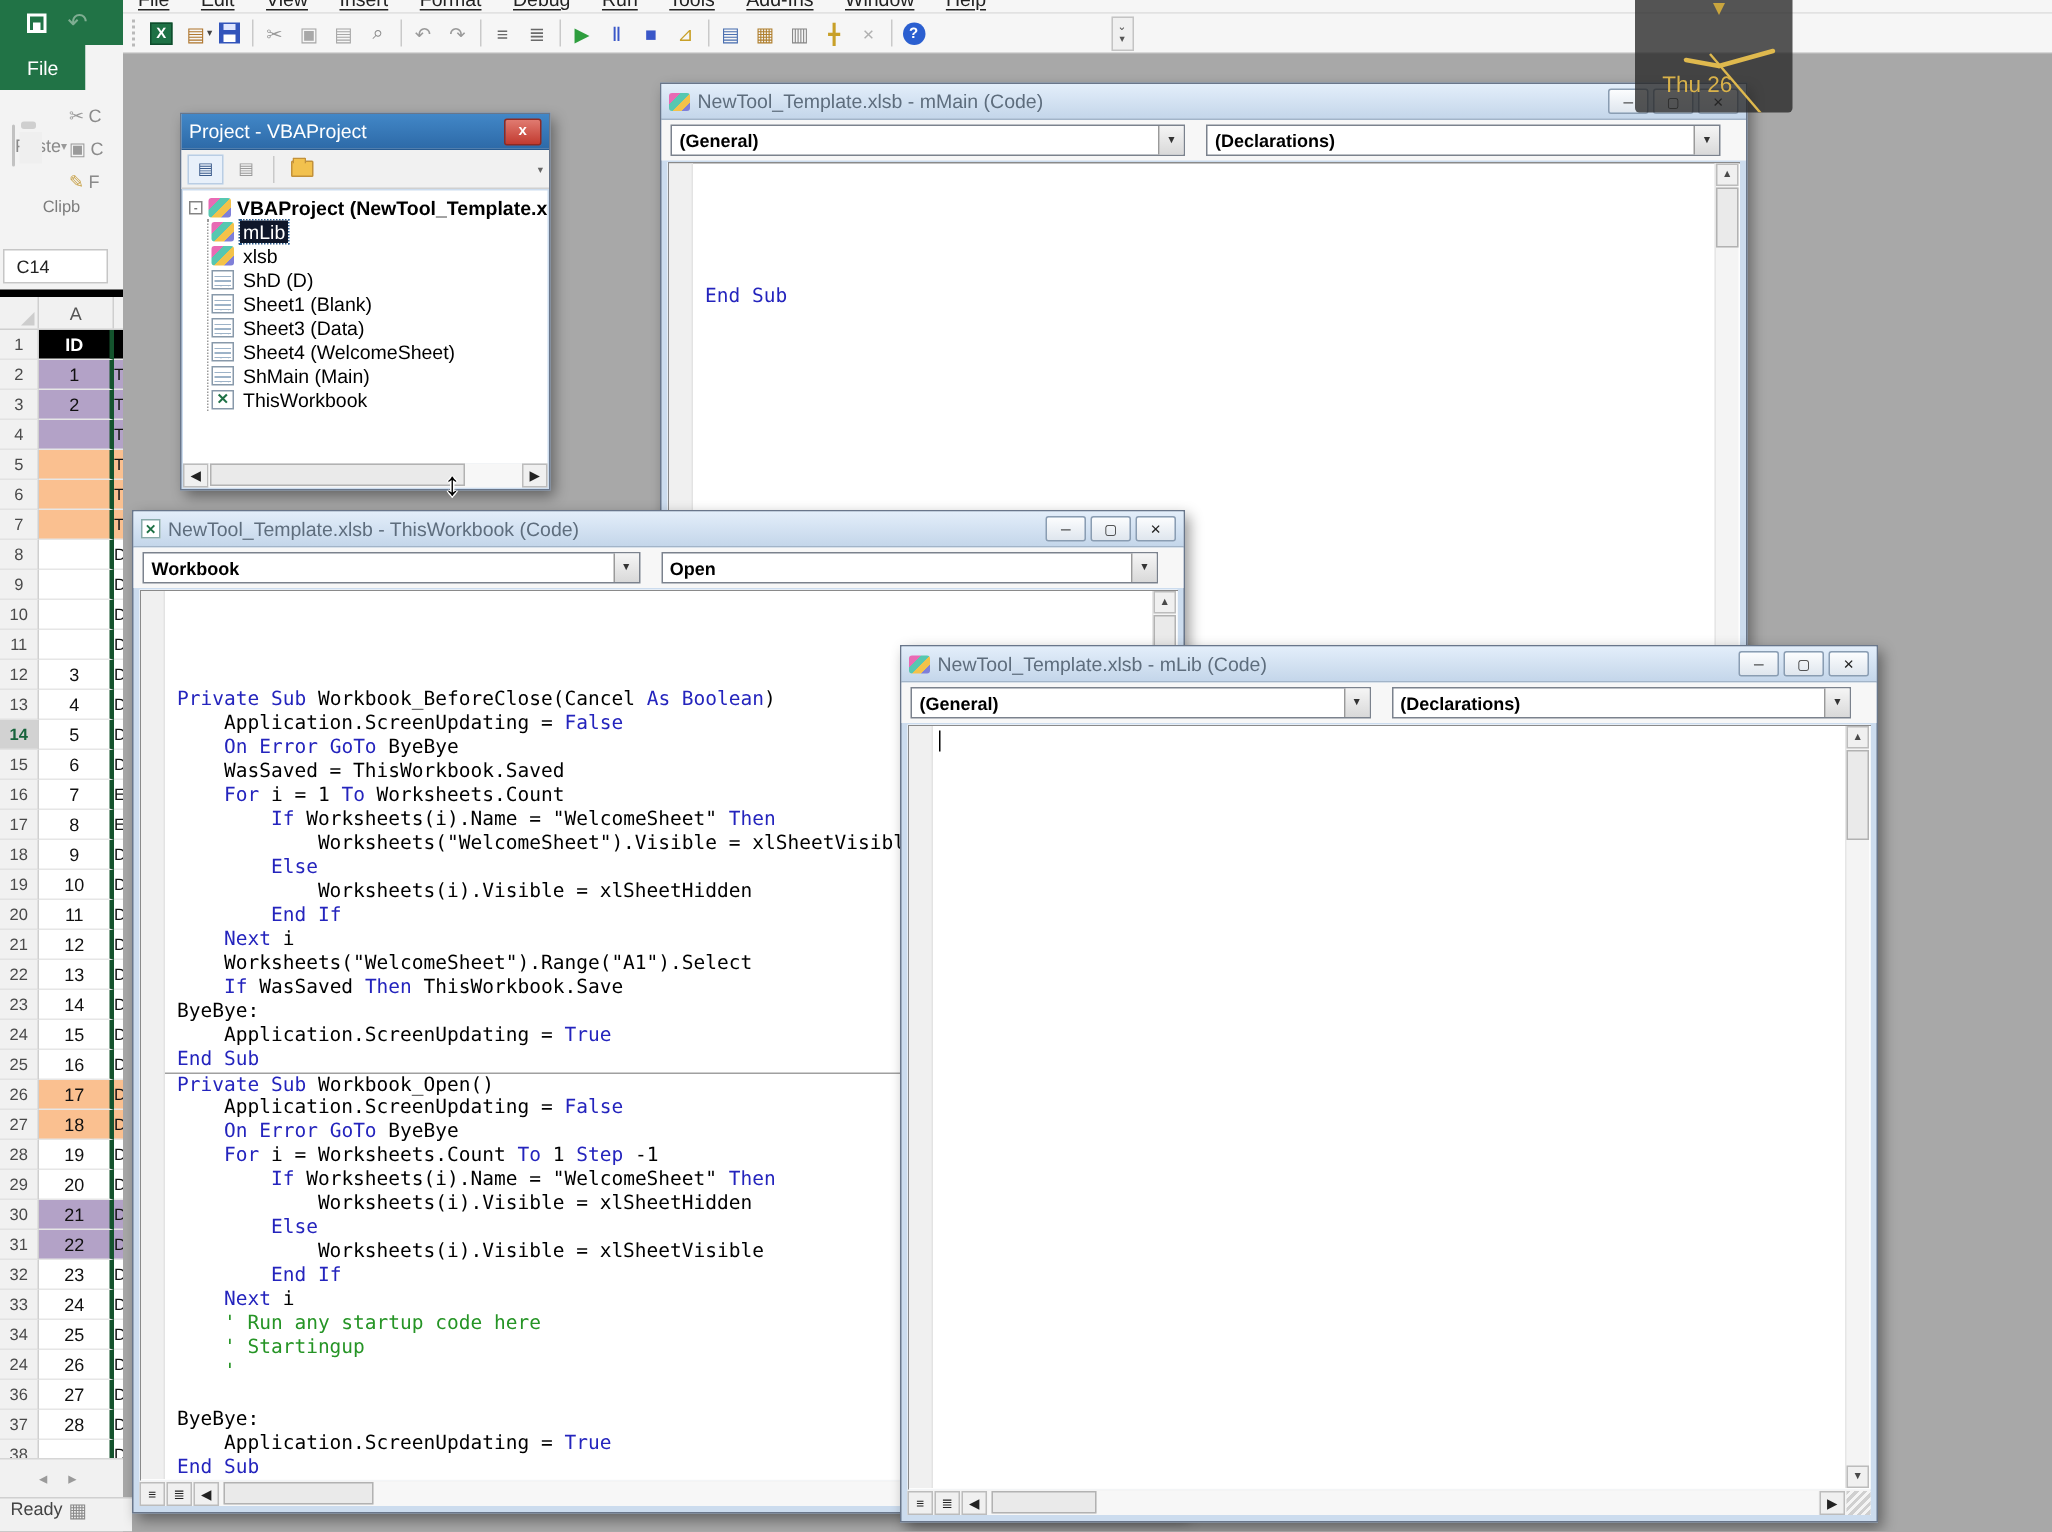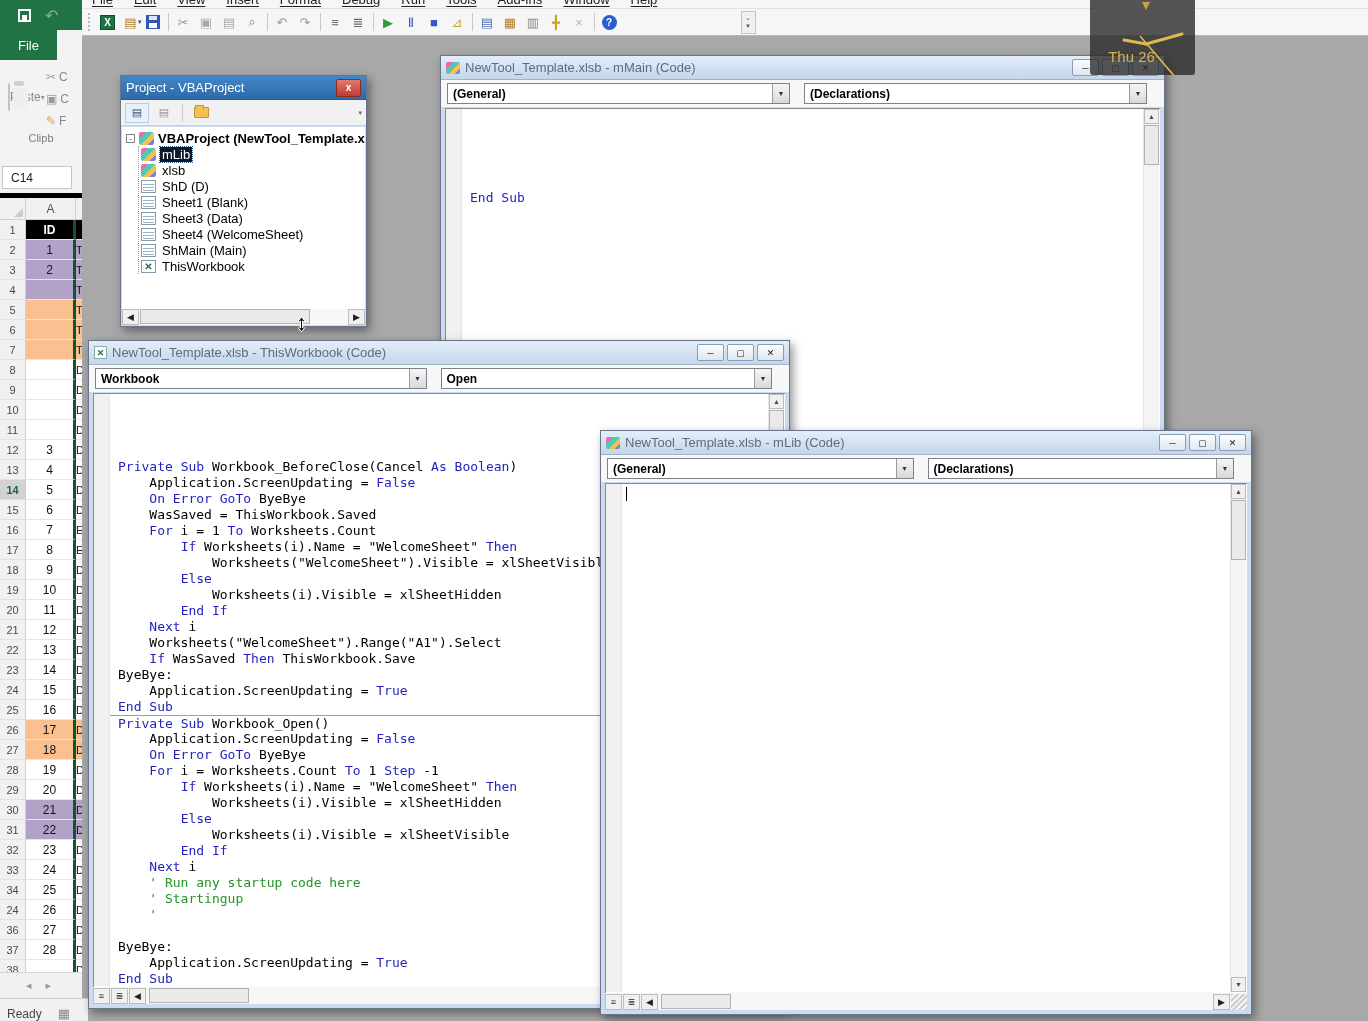--- a/index.html
+++ b/index.html
@@ -40,21 +40,21 @@
   .rh.active{background:#d2d2d2;color:#17643c;font-weight:bold}
   .ca{width:50px;border-right:3px solid #14532d;border-bottom:1px solid #e6e6e6;font-size:12px;color:#111;
     text-align:center;line-height:20px;background:#fff}
   .cb{width:6px;overflow:hidden;font-size:11px;color:#111;line-height:20px;background:#fff;border-bottom:1px solid #e6e6e6}
   .fill-purple .ca,.fill-purple .cb{background:#b3a2c7}
   .fill-orange .ca,.fill-orange .cb{background:#fac090}
   .fill-head .ca,.fill-head .cb{background:#000;color:#fff;font-weight:bold}
   #xl-nav{left:0;top:972px;width:82px;height:26px;background:#f1f1f1;border-top:1px solid #d6d6d6;
     display:flex;align-items:center;gap:14px;padding-left:26px;color:#9a9a9a;font-size:11px}
   #xl-status{left:0;top:998px;width:88px;height:23px;background:#f1f1f1;border-top:1px solid #d0d0d0;
-    display:flex;align-items:flex-end;font-size:12px;color:#444;padding-left:7px;gap:16px}
+    display:flex;align-items:flex-start;font-size:12px;color:#444;padding-left:7px;gap:4px}
   .macro-ico{font-size:13px;color:#8a8a8a}
 
   
   #vbe{left:82px;top:0;width:1286px;height:1021px;background:#a8a8a8}
   #vbe-menubar{left:0;top:0;width:1286px;height:9px;background:#f6f6f6;overflow:hidden;border-bottom:1px solid #e2e2e2}
   #vbe-menubar .menurow{position:absolute;left:10px;top:-8px;height:17px;display:flex;gap:21px;
     font-size:13px;color:#222;white-space:nowrap}
   .menu-item{text-decoration:underline;text-underline-offset:2px}
   #vbe-toolbar{left:0;top:9px;width:1286px;height:27px;background:#f6f6f6;border-bottom:1px solid #b8b8b8;
     display:flex;align-items:center;padding-left:4px}

